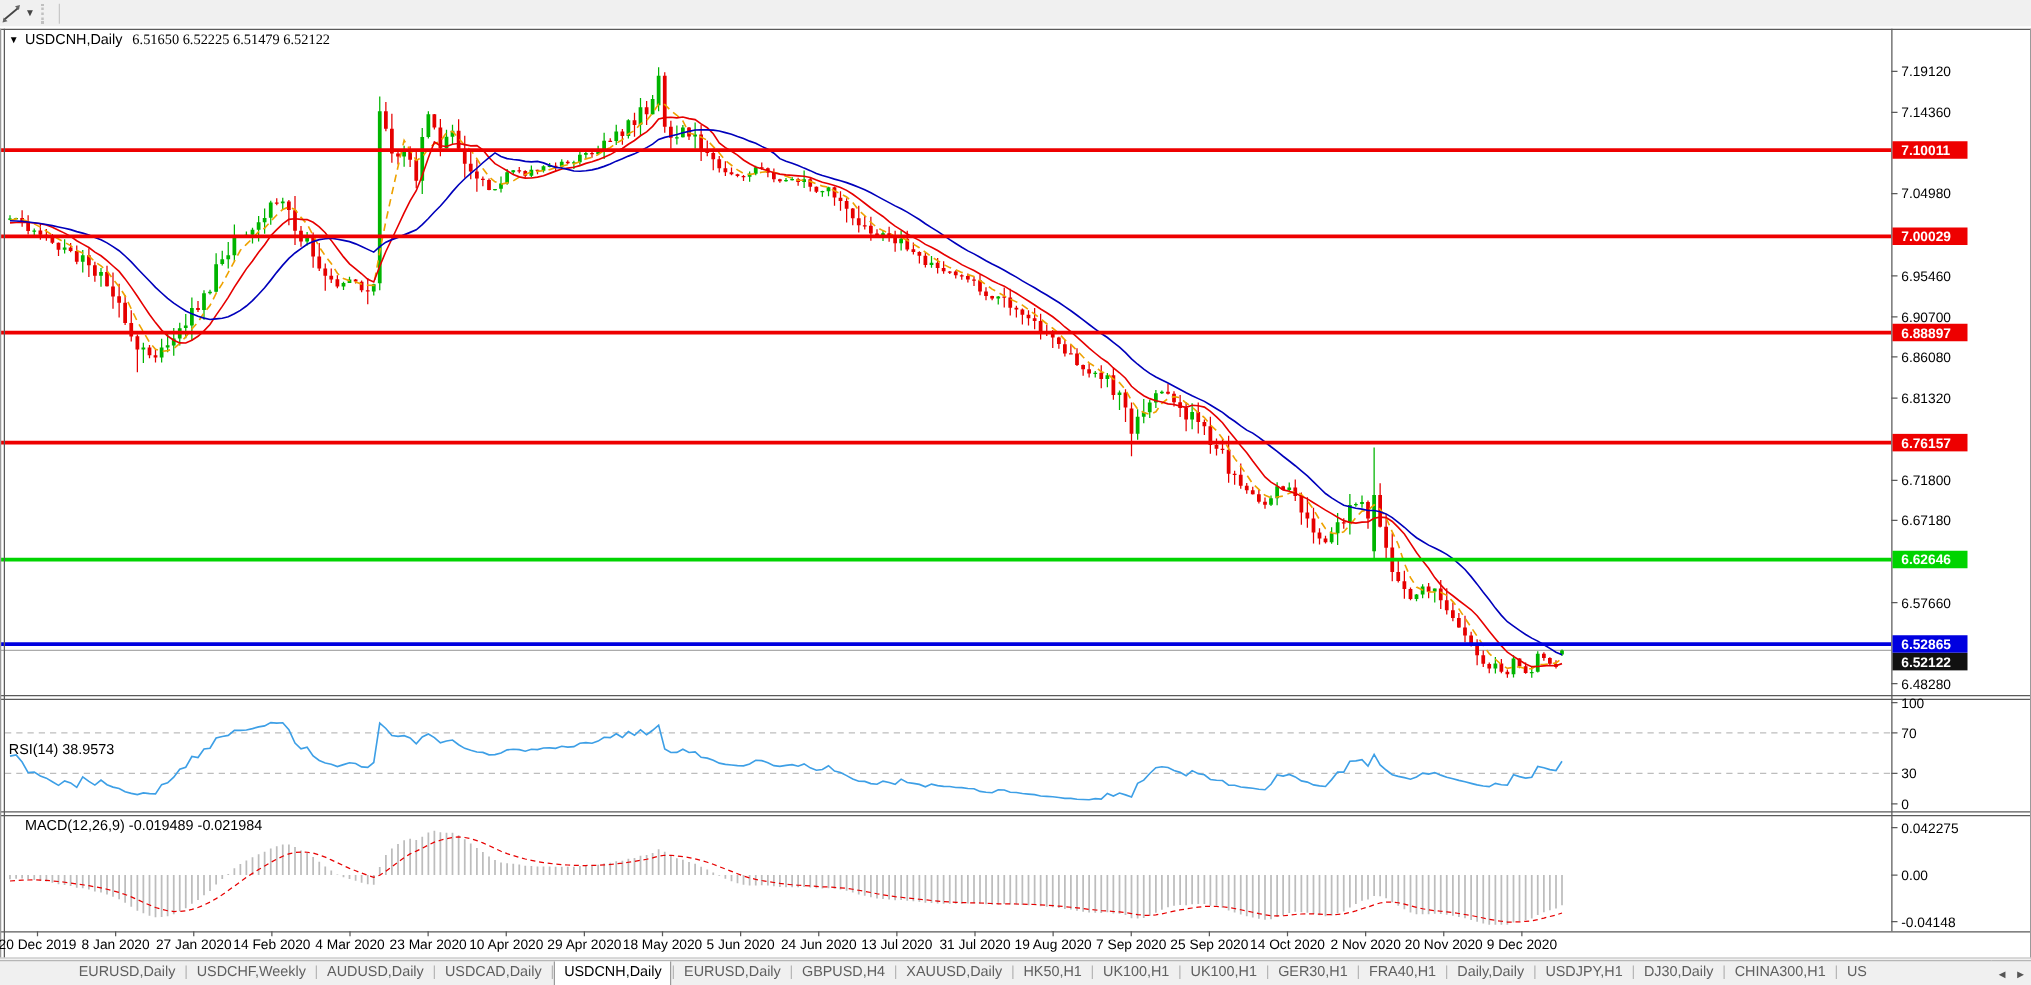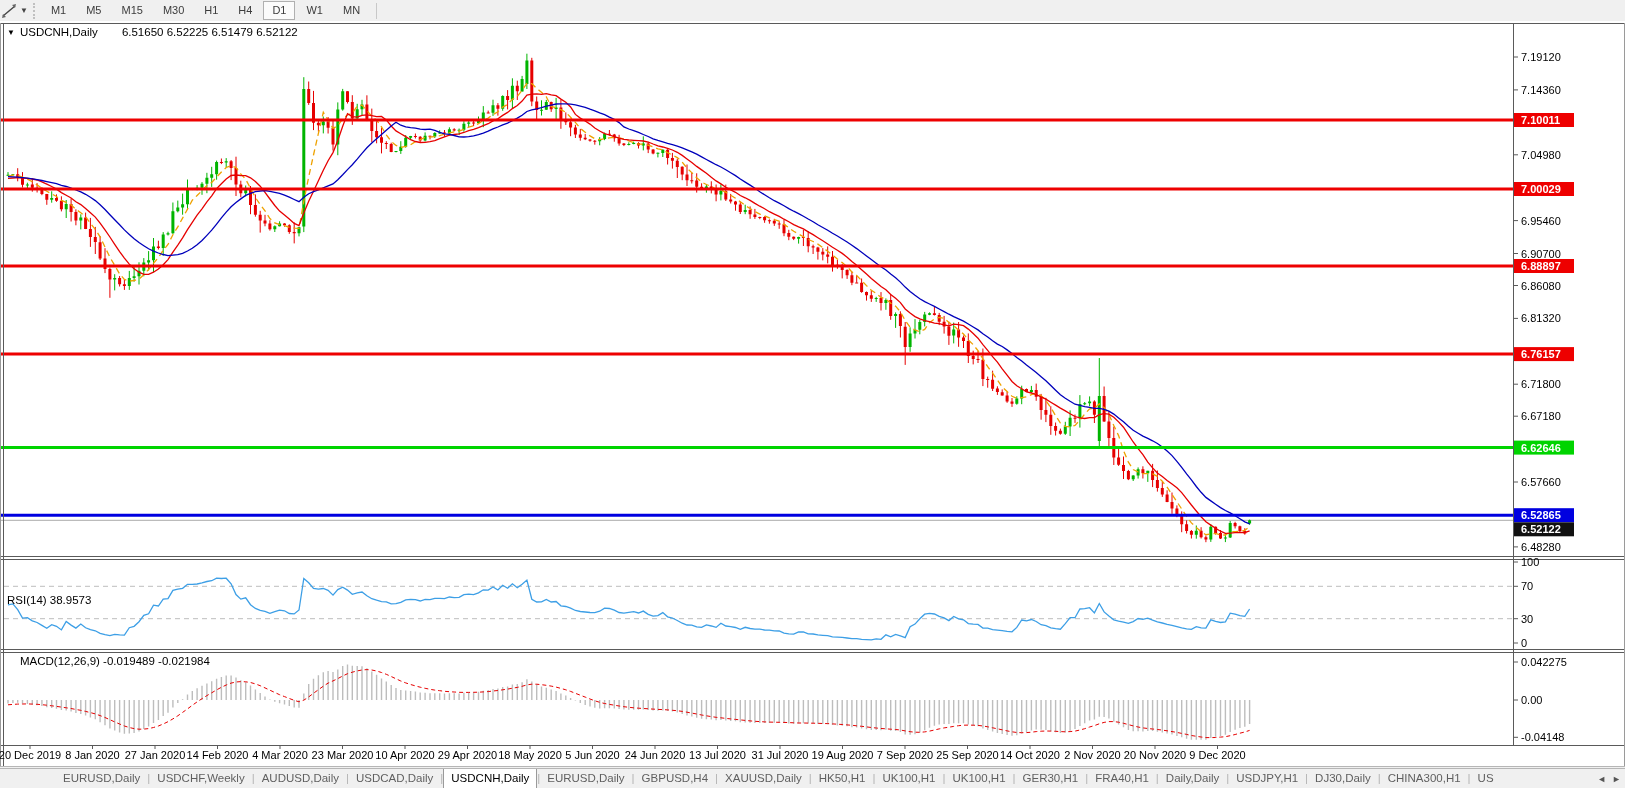--- a/index.html
+++ b/index.html
@@ -11,21 +11,21 @@
   .caret{font-size:8px;color:#444;margin:0 3px 0 1px;}
   .grip{height:16px;border-left:2px dotted #c0c0c0;margin:0 6px 0 2px;}
   .tf-btn{padding:2px 8px;margin:0 1px;border:1px solid transparent;cursor:default;line-height:13px;}
   .tf-btn.active{background:#fbfbfb;border:1px solid #b0b0b0;}
   .toolbar-sep{height:16px;border-left:1px solid #c8c8c8;margin:0 6px;}
   #chart-area{position:absolute;left:0;top:21px;width:1625px;height:746px;background:#fff;}
   #chart-svg{position:absolute;left:0;top:0;pointer-events:none;}
   .overlay-label{position:absolute;font-size:11.5px;color:#000;white-space:pre;}
   #chart-title{left:7px;top:5px;}
   #chart-title .marker{font-size:8px;margin-right:5px;position:relative;top:-1px;}
-  #chart-title .ohlc{margin-left:24px;}
+  #chart-title .ohlc{margin-left:8px;font-family:Liberation Serif, serif;}
   #rsi-label{left:7px;top:573px;}
   #macd-label{left:20px;top:634px;}
   #tabbar{position:absolute;left:0;top:768px;width:1625px;height:20px;background:#f0f0f0;
           border-top:1px solid #b6b6b6;overflow:hidden;white-space:nowrap;font-size:11.5px;color:#5f5f5f;}
   #tabstrip{display:flex;align-items:stretch;height:20px;padding-left:56px;}
   .tab{padding:3px 7px 0 7px;cursor:default;}
   .tab.active{background:#fff;border-left:1px solid #9a9a9a;border-right:1px solid #9a9a9a;color:#000;}
   .tab-sep{color:#b4b4b4;padding-top:3px;}
   #tab-arrows{position:absolute;right:0;top:768px;height:20px;background:#f0f0f0;display:flex;
               align-items:center;padding:0 4px;gap:6px;border-top:1px solid #b6b6b6;}
@@ -37,31 +37,20 @@
 <div id="toolbar">
   <span class="tool-icon">
     <svg width="18" height="16" viewBox="0 0 18 16">
       <line x1="2" y1="13" x2="14" y2="3" stroke="#444" stroke-width="1.4"></line>
       <path d="M1,15 l4,-1 -3,-3 z" fill="#666"></path>
         <path d="M15,1 l-4,1 3,3 z" fill="#666"></path>
     </svg>
   </span>
   <span class="caret">▼</span>
   <span class="grip"></span>
-  <div id="tf-buttons" style="display: flex;">
-      <span class="tf-btn">M1</span>
-      <span class="tf-btn">M5</span>
-      <span class="tf-btn">M15</span>
-      <span class="tf-btn">M30</span>
-      <span class="tf-btn">H1</span>
-      <span class="tf-btn">H4</span>
-      <span class="tf-btn active">D1</span>
-      <span class="tf-btn">W1</span>
-      <span class="tf-btn">MN</span>
-    </div>
   <span class="toolbar-sep"></span>
 </div>
 
 <div id="chart-area">
   <svg id="chart-svg" width="1625" height="746">
       <rect x="0" y="0" width="1625" height="746" fill="#ffffff"></rect>
       <g>
         <line x1="0" y1="499.3" x2="1513" y2="499.3" stroke="#ababab" stroke-width="1"></line>
       </g>
       <g>

